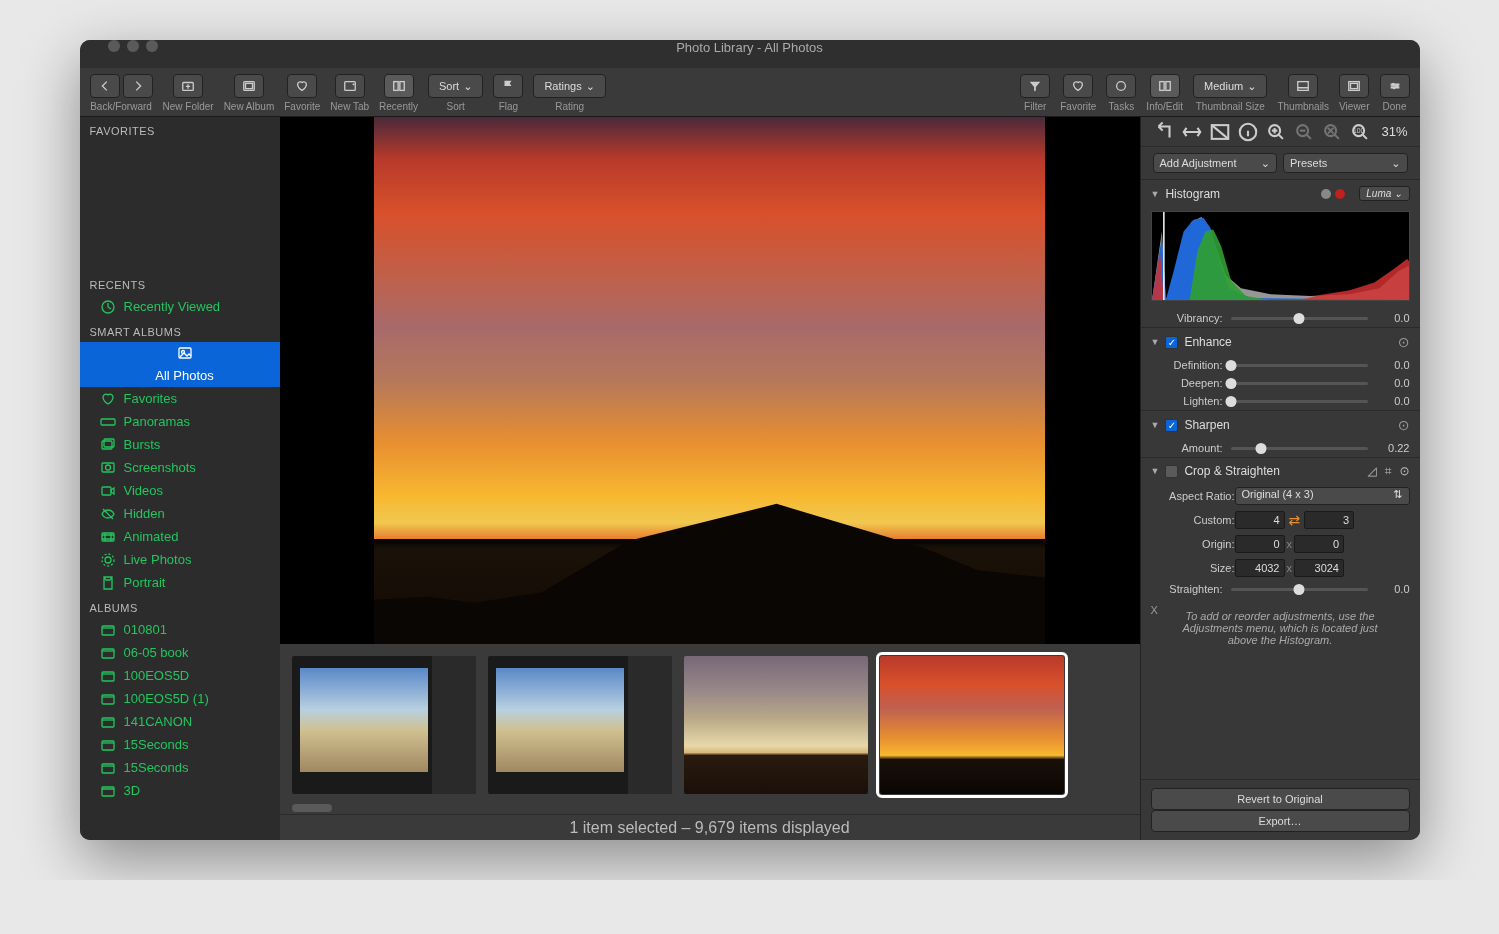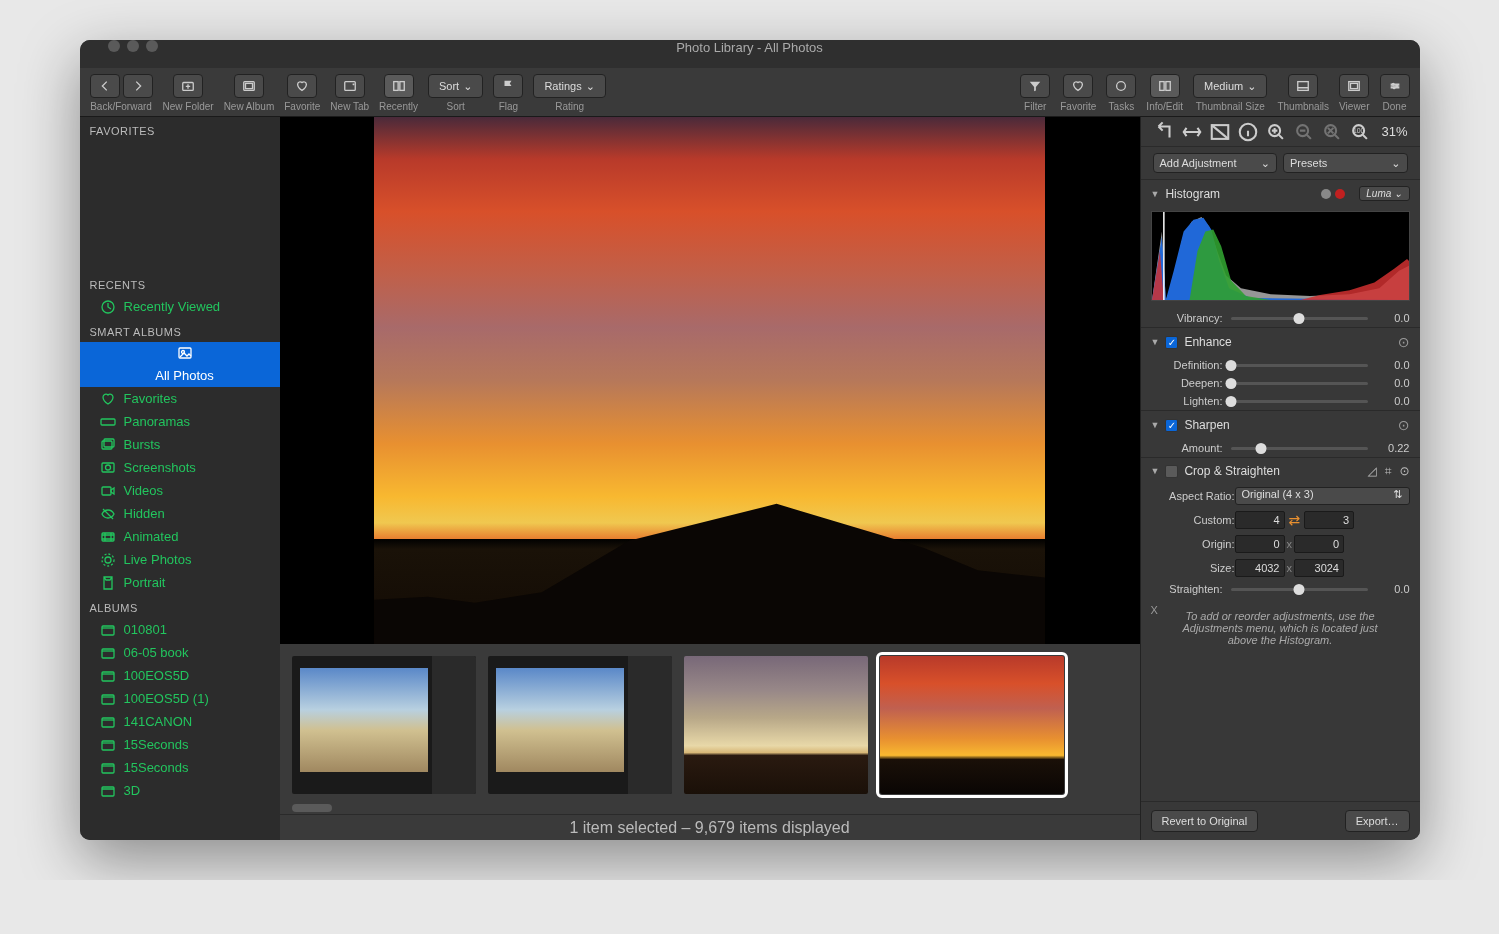--- a/index.html
+++ b/index.html
@@ -66,21 +66,21 @@
 .slider-row .knob { position: absolute; top: -4px; width: 11px; height: 11px; background: #ddd; border-radius: 50%; transform: translateX(-50%); cursor: pointer; }
 .slider-row .val { width: 34px; text-align: right; font-size: 11px; color: #ccc; }
 .field-row { display: flex; align-items: center; padding: 3px 10px; }
 .field-row .lbl { width: 84px; text-align: right; font-size: 11px; color: #ccc; }
 .num-input { width: 50px; height: 18px; background: #2a2a2a; border: 1px solid #1a1a1a; color: #ddd; font-size: 11px; text-align: right; padding: 0 4px; border-radius: 2px; }
 .x-sep { color: #888; font-size: 11px; padding: 0 2px; }
 .swap-icon { color: #e89030; font-size: 14px; padding: 0 4px; cursor: pointer; }
 .aspect-dd { flex: 1; background: #4a4a4a; border: 1px solid #222; border-radius: 3px; height: 18px; font-size: 11px; color: #ddd; padding: 0 6px; display: flex; align-items: flex-start; justify-content: space-between; cursor: pointer; }
 .help-box { margin: 6px 10px 8px; position: relative; font-size: 11px; font-style: italic; color: #aaa; text-align: center; padding: 6px 16px; }
 .help-x { position: absolute; left: 0; top: 0; color: #999; font-style: normal; cursor: pointer; }
-.insp-footer { margin-top: auto; padding: 8px 10px; display: flex; justify-content: space-between; border-top: 1px solid #2a2a2a; }
+.insp-footer { margin-top: auto; padding: 8px 10px; display: flex; justify-content: space-between; border-top: 1px solid #2a2a2a; flex-direction: column; }
 .insp-footer button { background: #4a4a4a; border: 1px solid #222; border-radius: 4px; color: #ddd; font-size: 11px; padding: 4px 10px; cursor: pointer; }
 .crop-icons { margin-left: auto; display: flex; gap: 8px; }
 .crop-icons span { cursor: pointer; color: #bbb; }
 ::-webkit-scrollbar { width: 10px; }
 ::-webkit-scrollbar-thumb { background: #555; border-radius: 5px; }
 ::-webkit-scrollbar-track { background: #2a2a2a; }
 </style>
 </head>
 <body>
 

